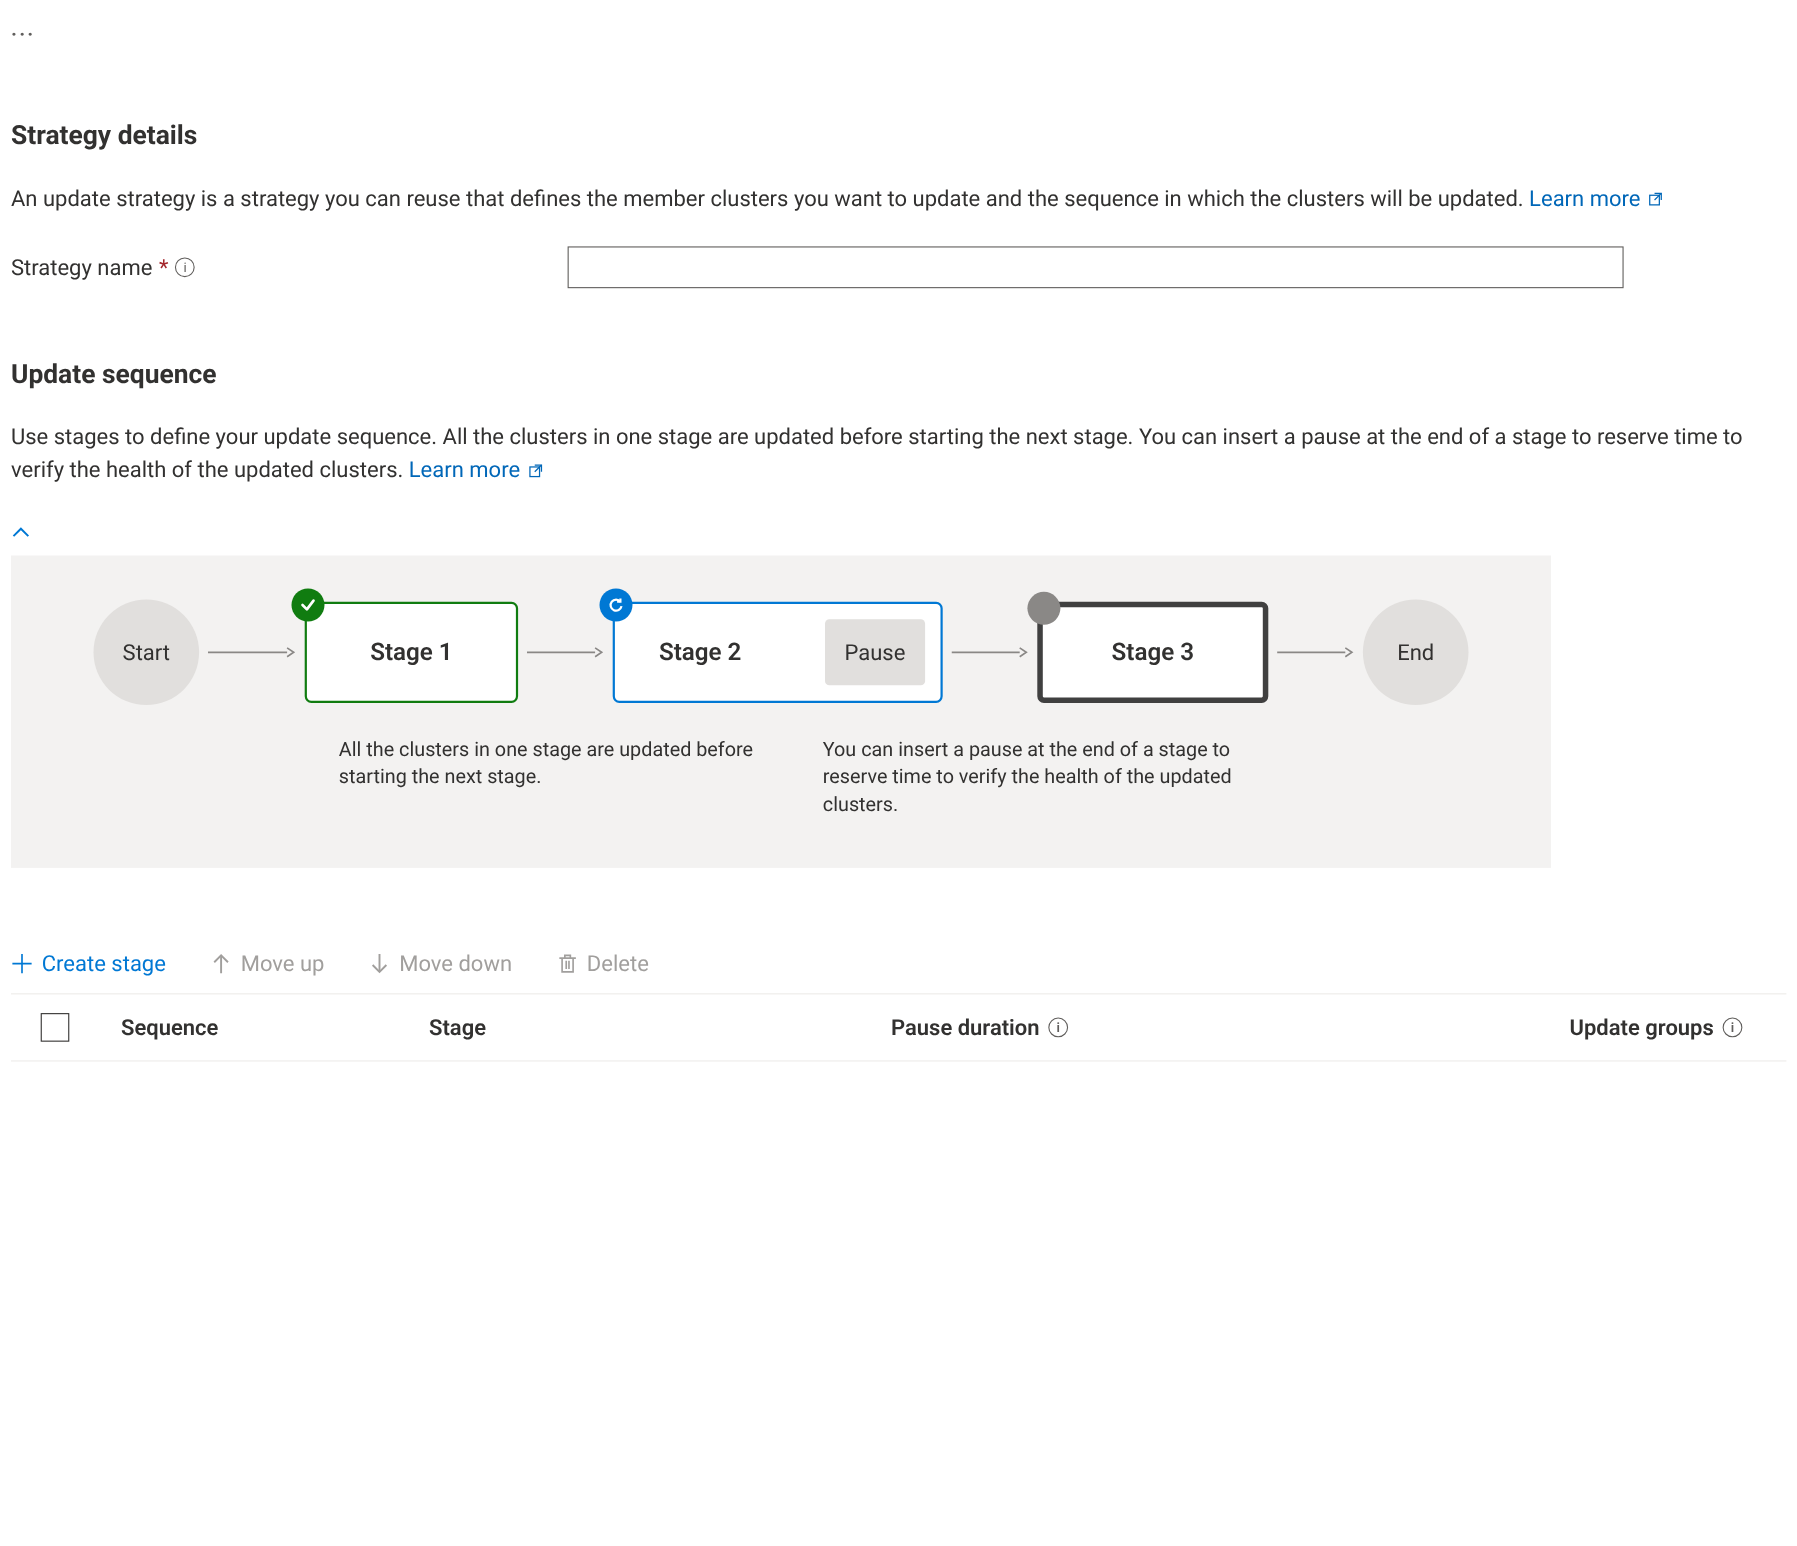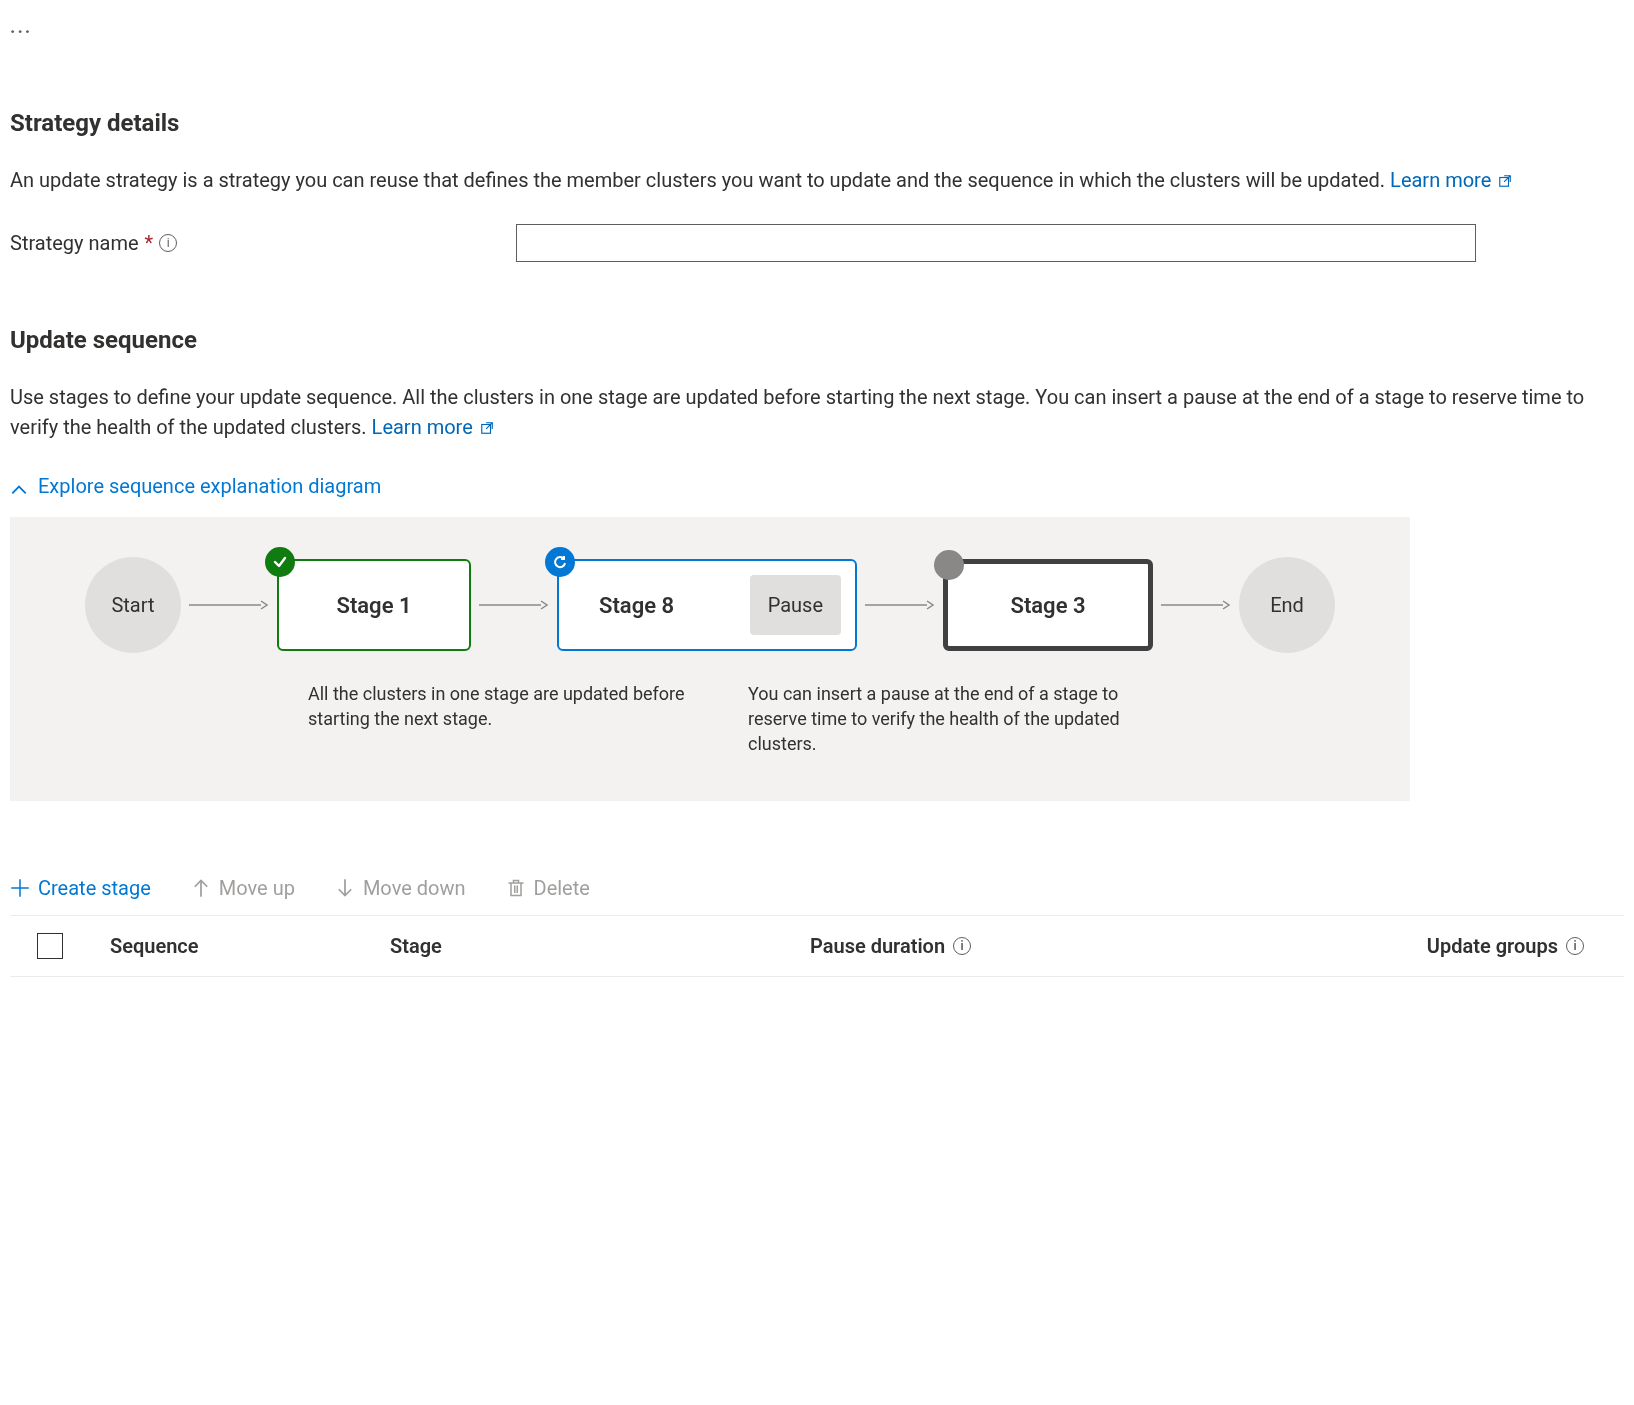--- a/index.html
+++ b/index.html
@@ -268,21 +268,20 @@
     </span>
   </a>
 </div>
 
 <div class="expander">
   <span class="chev">
     <svg viewBox="0 0 16 16" fill="none" stroke="#0078d4" stroke-width="1.6">
         <path d="M2 11 L8 5 L14 11"></path>
       </svg>
   </span>
-  <span>Explore sequence explanation diagram</span>
 </div>
 
 <div class="diagram-panel">
   <div class="diagram-row">
     <div class="endpoint">Start</div>
     <div class="arrow">
       <svg viewBox="0 0 80 14" width="80">
           <line x1="0" y1="7" x2="72" y2="7" stroke="#8a8886" stroke-width="1.5"></line>
           <path d="M72 3 L78 7 L72 11" fill="none" stroke="#8a8886" stroke-width="1.5"></path>
         </svg>
@@ -301,21 +300,21 @@
           <path d="M62 3 L68 7 L62 11" fill="none" stroke="#8a8886" stroke-width="1.5"></path>
         </svg>
     </div>
     <div class="stage-box stage-2">
       <span class="stage-badge badge-blue">
         <svg viewBox="0 0 16 16" width="16" height="16" fill="none" stroke="#fff" stroke-width="2">
             <path d="M12 5 A5 5 0 1 0 13 9"></path>
             <path d="M12 2 L12 5 L9 5"></path>
           </svg>
       </span>
-      <span>Stage 8</span>
+      <span>Stage 2</span>
       <span class="pause-chip">Pause</span>
     </div>
     <div class="arrow">
       <svg viewBox="0 0 70 14" width="70">
           <line x1="0" y1="7" x2="62" y2="7" stroke="#8a8886" stroke-width="1.5"></line>
           <path d="M62 3 L68 7 L62 11" fill="none" stroke="#8a8886" stroke-width="1.5"></path>
         </svg>
     </div>
     <div class="stage-box stage-3">
       <span class="stage-badge badge-gray"></span>

